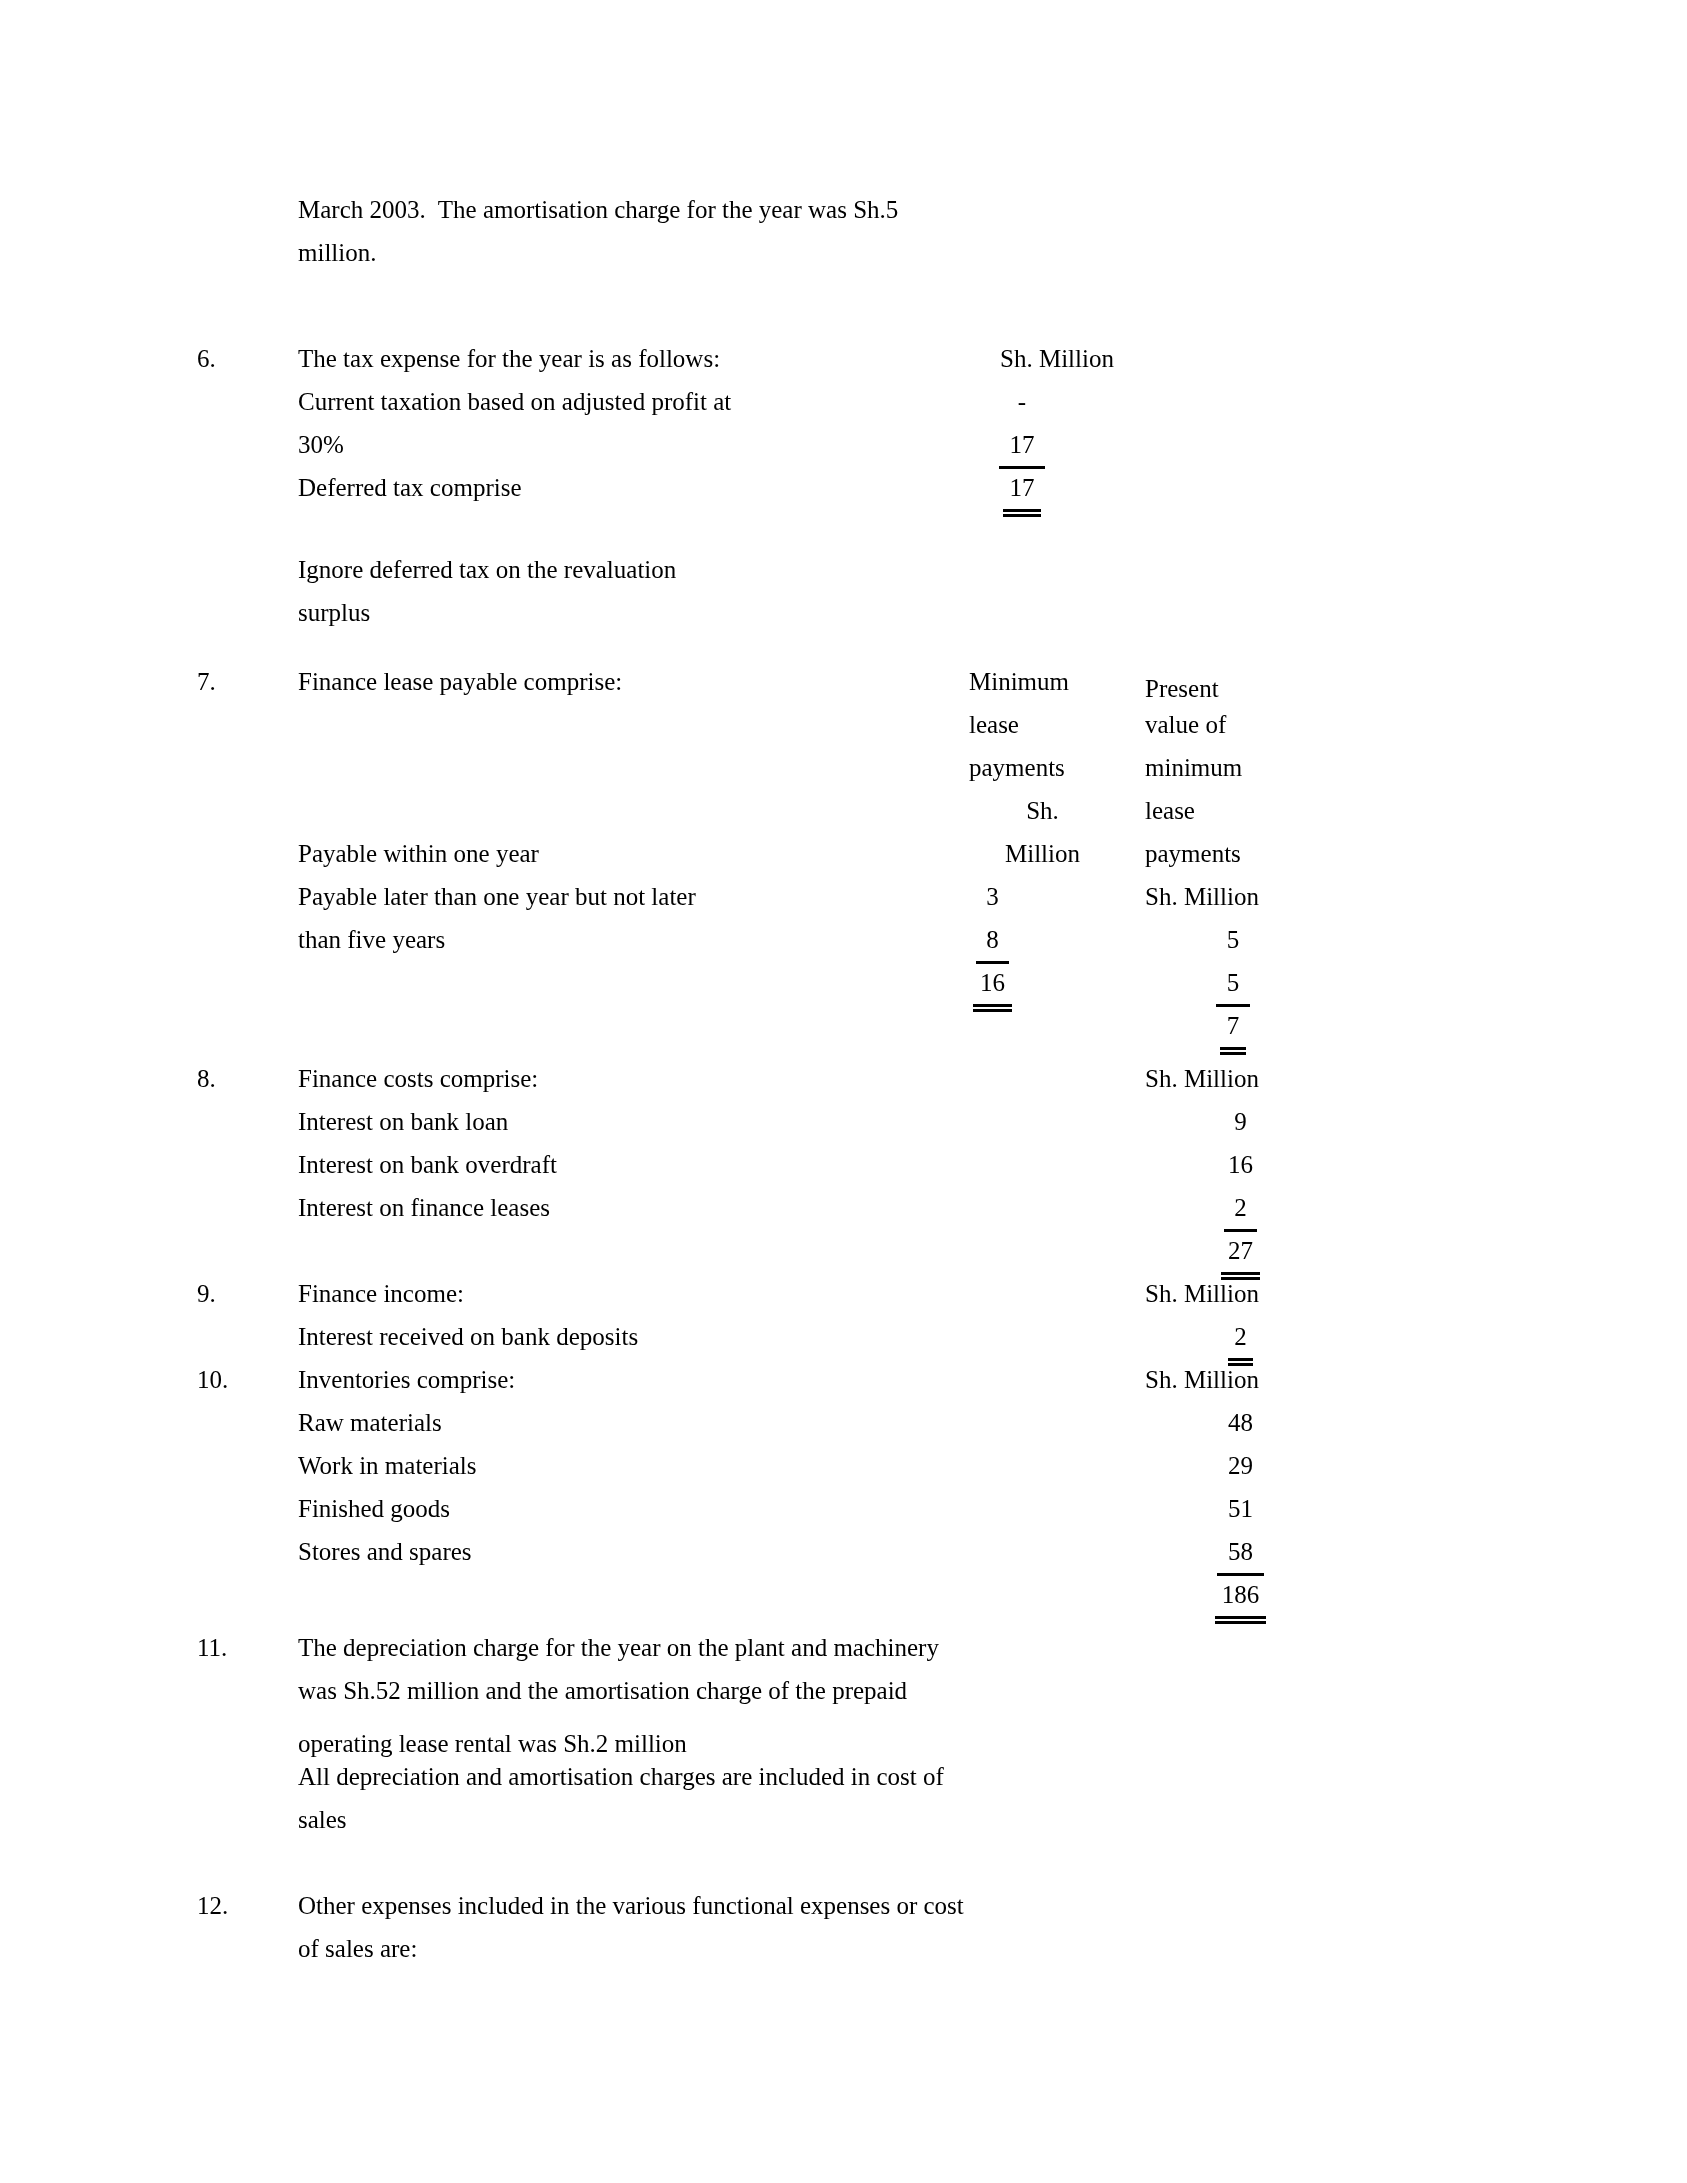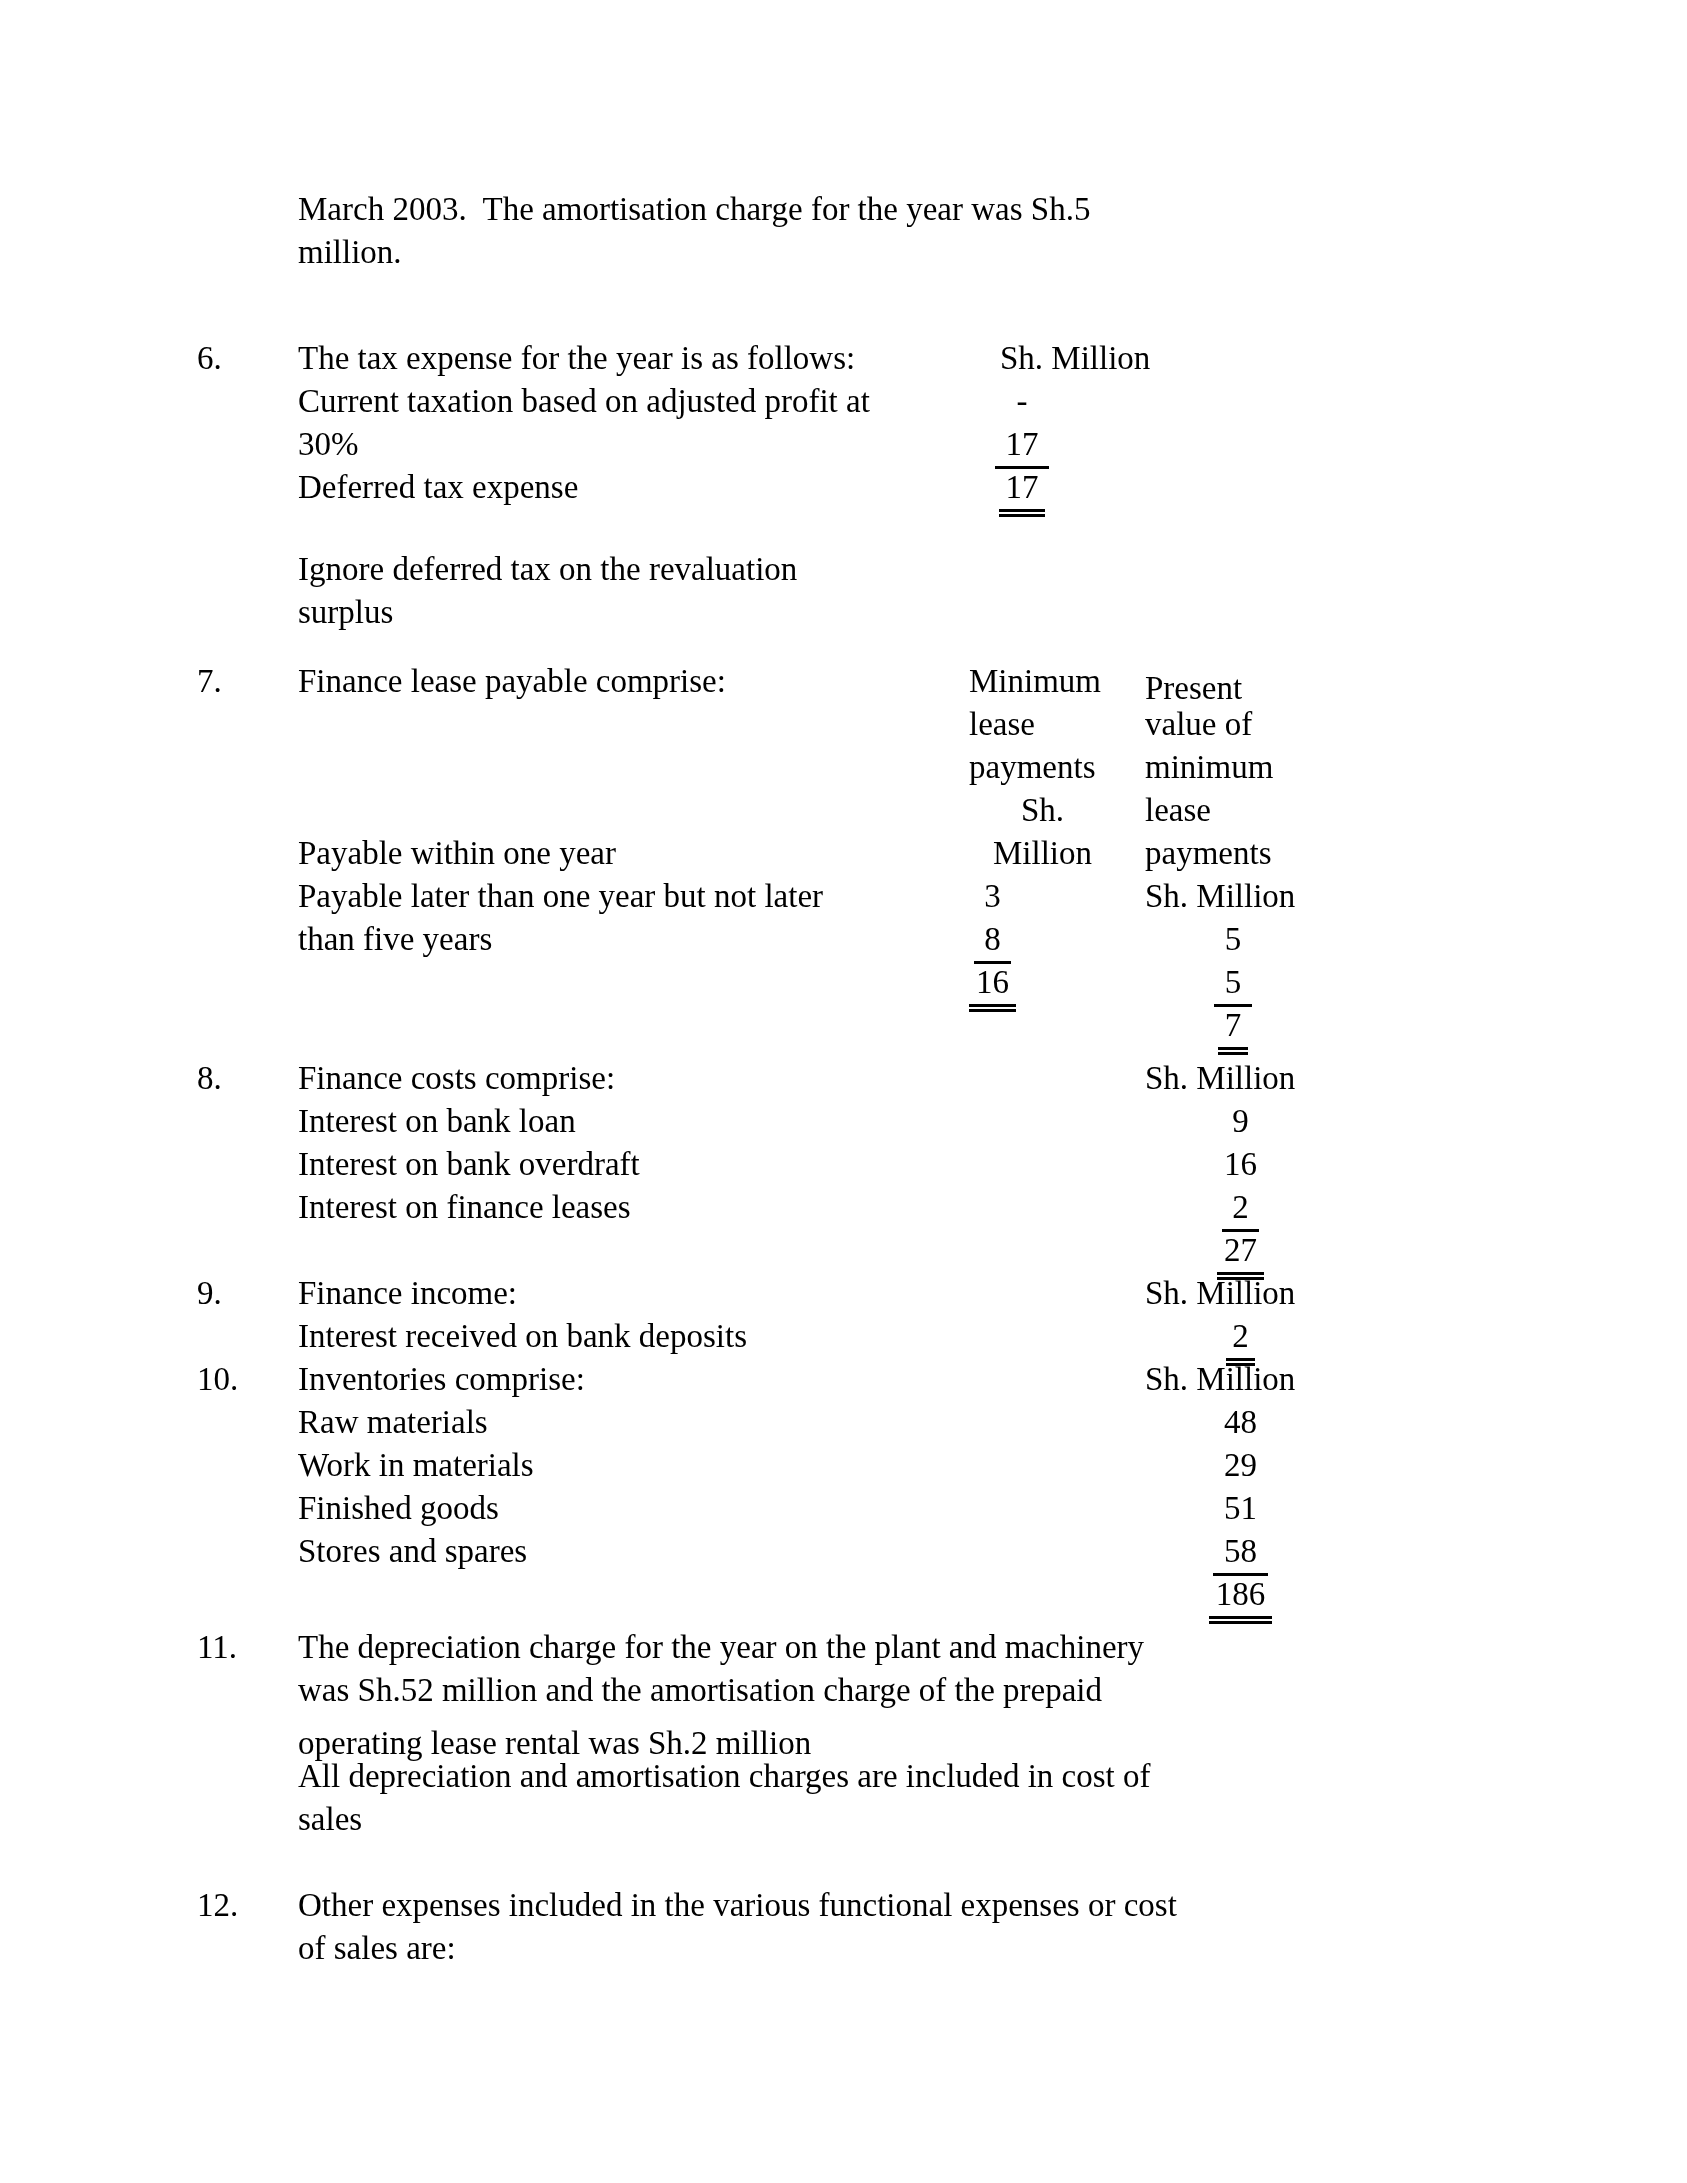--- a/index.html
+++ b/index.html
@@ -2,21 +2,21 @@
 <html style="font-size:10.6px"><head>
 <meta charset="utf-8">
 <style>
   html,body{margin:0;padding:0;background:#888;}
   .page{
     position:relative;
     width:1687px;height:2183px;
     margin:0 auto;
     background:#ffffff;
     font-family:"Liberation Serif","DejaVu Serif",serif;
-    font-size:33px;
+    font-size:25px;
     line-height:43px;
     color:#000;
     overflow:hidden;
   }
   .blk{position:absolute;left:0;top:0;width:100%;}
   .ln{position:absolute;top:0;white-space:pre;}
   .num{left:197px;}
   .lbl{left:298px;}
   .b{font-weight:normal;}
   
@@ -47,21 +47,21 @@
   </div>
 
   <div class="blk" style="top:337px">
     <span class="ln num" style="top:0">6.</span>
     <span class="ln lbl" style="top:0">The tax expense for the year is as follows:</span>
     <span class="ln hdr6" style="top:0">Sh. Million</span>
     <span class="ln lbl" style="top:43px">Current taxation based on adjusted profit at</span>
     <span class="ln val6" style="top:43px"><span>-</span></span>
     <span class="ln lbl" style="top:86px">30%</span>
     <span class="ln val6" style="top:86px"><span class="u">17</span></span>
-    <span class="ln lbl" style="top:129px">Deferred tax expense</span>
+    <span class="ln lbl" style="top:129px">Deferred tax comprise</span>
     <span class="ln val6" style="top:129px"><span class="uu">17</span></span>
   </div>
 
   <div class="blk" style="top:548px">
     <span class="ln lbl" style="top:0">Ignore deferred tax on the revaluation</span>
     <span class="ln lbl" style="top:43px">surplus</span>
   </div>
 
   <div class="blk" style="top:660px">
     <span class="ln num" style="top:0">7.</span>

